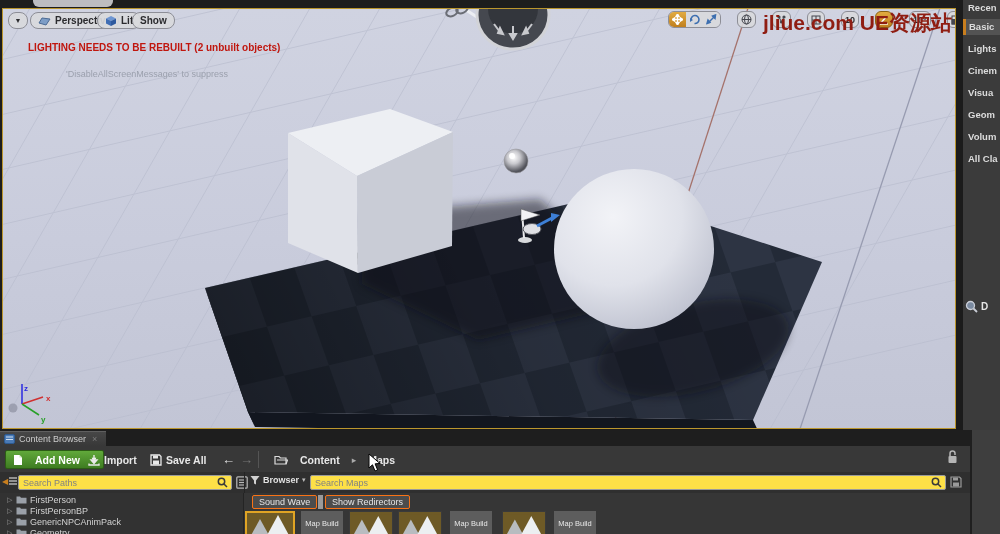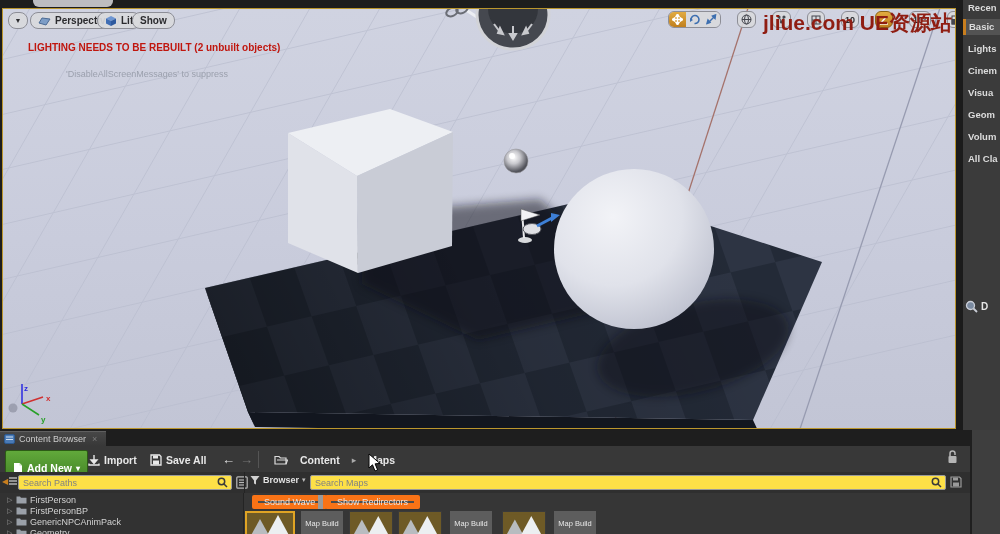--- a/index.html
+++ b/index.html
@@ -33,37 +33,37 @@
   #details-row{position:absolute;left:2px;top:300px;display:flex;align-items:center;gap:3px;color:#e6e6e6;font-size:10px;font-weight:bold;}
   
   #cb{left:0;top:430px;width:970px;height:104px;background:#3a3a3a;overflow:hidden;}
   #cb-tabbar{position:absolute;left:0;top:0;width:970px;height:28px;background:#1e1e1e;}
   #cb-tab{position:absolute;left:0;top:1px;width:106px;height:15px;background:linear-gradient(#474747,#383838);
           border-top:1px solid #5f5f5f;display:flex;align-items:center;gap:4px;padding:0 4px;box-sizing:border-box;}
   #cb-tab .lbl{color:#cccccc;font-size:9px;}
   #cb-tab .x{color:#7c7c7c;font-size:9px;margin-left:2px;}
   #cb-toolbar{position:absolute;left:0;top:16px;width:970px;height:26px;background:#383838;}
   .tb-txt{color:#e8e8e8;font-size:10.5px;font-weight:bold;}
-  #add-new{position:absolute;left:5px;top:4px;height:19px;display:flex;align-items:center;gap:4px;padding:17px 7px;
+  #add-new{position:absolute;left:5px;top:4px;height:19px;display:flex;align-items:center;gap:12px;padding:0 7px;
            background:linear-gradient(#61a93b,#3e7c21);border:1px solid #2c5c15;border-radius:2px;color:#fff;
            font-size:10.5px;font-weight:bold;box-sizing:border-box;}
   .tb-item{position:absolute;top:4px;height:19px;display:flex;align-items:center;gap:4px;color:#e8e8e8;}
   #cb-pathrow{position:absolute;left:0;top:42px;width:970px;height:21px;background:#2f2f2f;}
   .search{position:absolute;top:3px;height:15px;background:#fde047;border:1px solid #9a9a9a;border-radius:2px;
           box-sizing:border-box;display:flex;align-items:center;}
   .search input{flex:1;height:11px;border:none;background:transparent;outline:none;font-size:9px;color:#555;
                 font-family:"Liberation Sans",sans-serif;padding:0 2px 0 4px;min-width:0;}
   .search input::placeholder{color:#828282;}
   #cb-main{position:absolute;left:0;top:63px;width:970px;height:41px;background:#363636;}
   #tree{position:absolute;left:0;top:0;width:243px;height:41px;background:#323232;border-right:1px solid #242424;}
   .tree-row{position:absolute;left:0;width:243px;height:11px;display:flex;align-items:center;gap:3px;padding-left:7px;box-sizing:border-box;}
   .tree-row .exp{color:#9a9a9a;font-size:7px;width:6px;}
   .tree-row .lbl{color:#d2d2d2;font-size:9px;white-space:nowrap;}
   .chip{position:absolute;top:2px;height:14px;display:flex;align-items:center;padding:0 6px;background:#4c4c4c;
-        border:6px solid #f97316;border-radius:2px;color:#e6e6e6;font-size:9px;box-sizing:border-box;white-space:nowrap;}
+        border:1px solid #f97316;border-radius:2px;color:#e6e6e6;font-size:9px;box-sizing:border-box;white-space:nowrap;}
   .tile{position:absolute;top:18px;height:30px;box-sizing:border-box;}
   .tile.map{background:#6e5a26;border:1px solid #3a3a3a;}
   .tile.map.selected{border:2px solid #e0a424;}
   .tile.build{background:#5d5d5d;color:#e8e8e8;font-size:7.5px;display:flex;justify-content:center;padding-top:8px;}
   #rb-panel{left:970px;top:430px;width:30px;height:104px;background:#3e3e3e;border-left:2px solid #1f1f1f;box-sizing:border-box;}
   .vsep{position:absolute;width:1px;background:#555;}
 </style>
 </head>
 <body>
 

